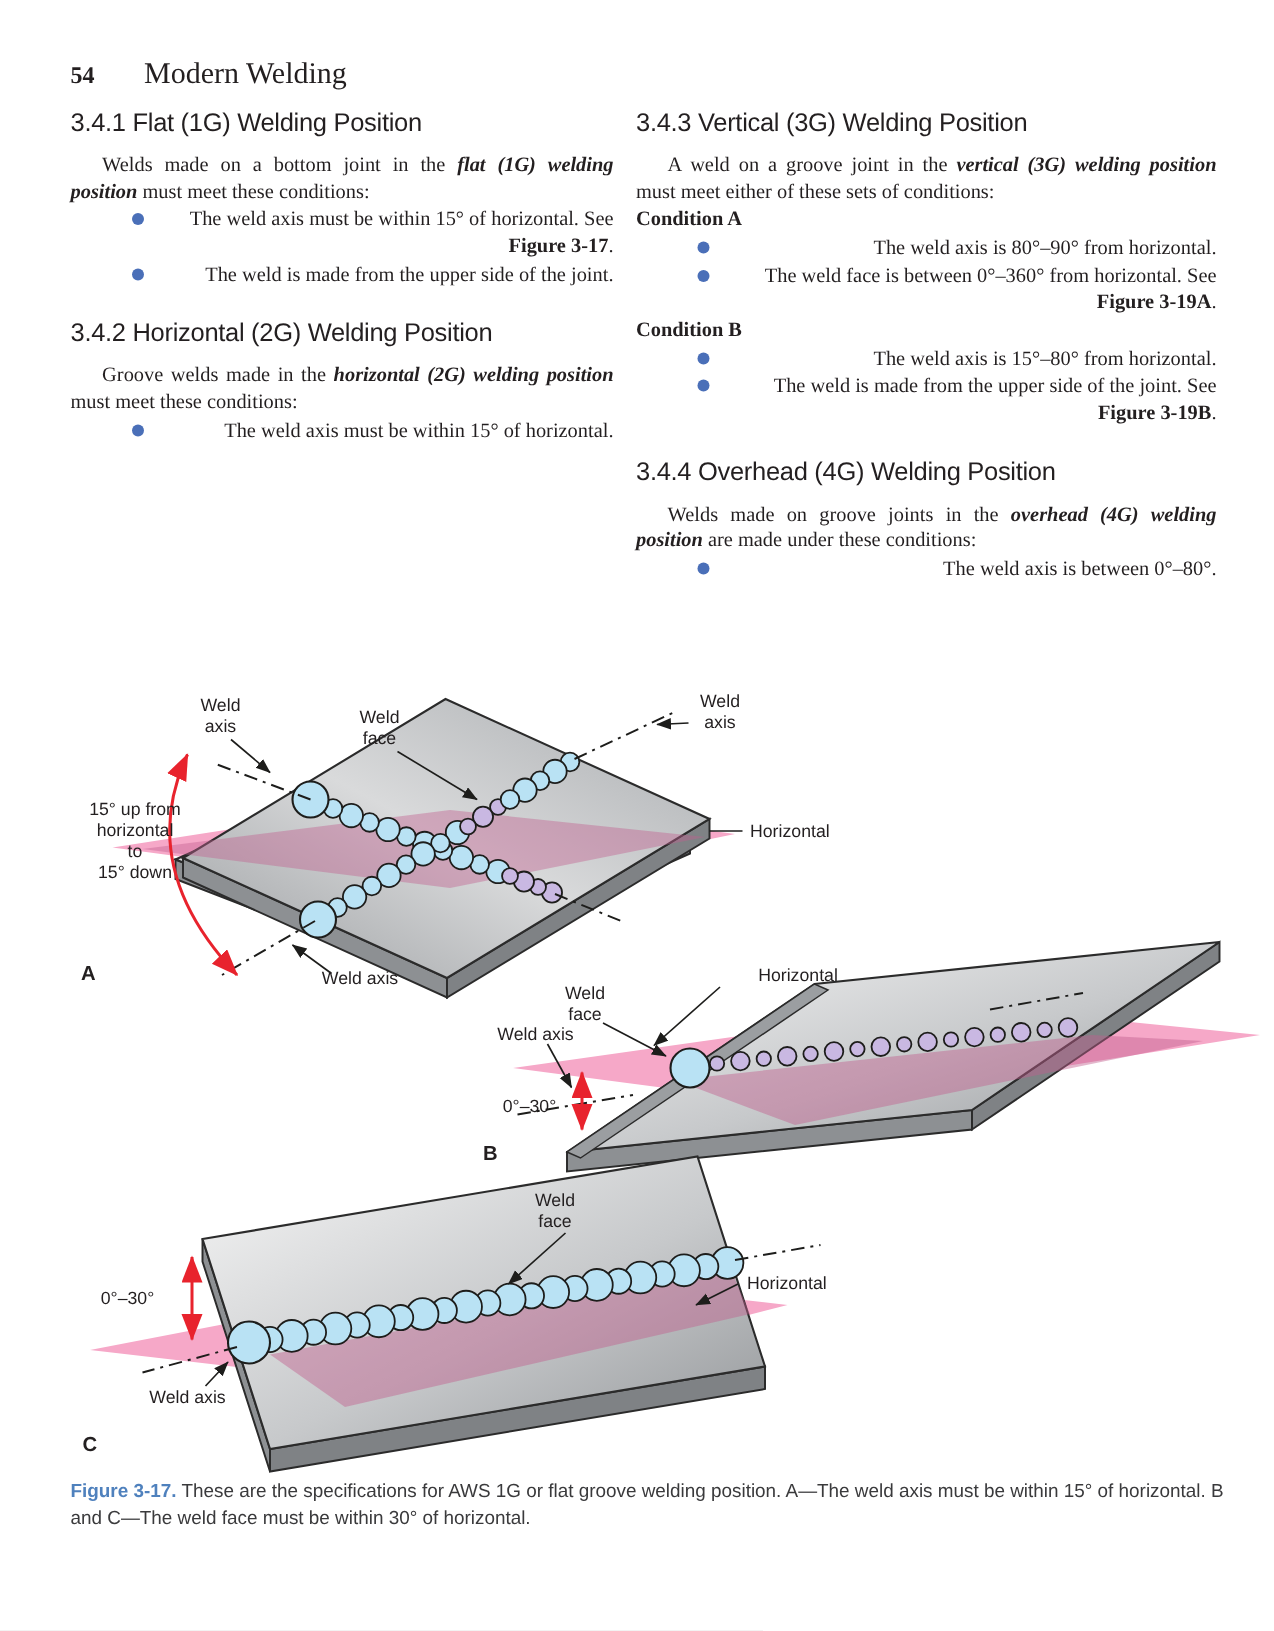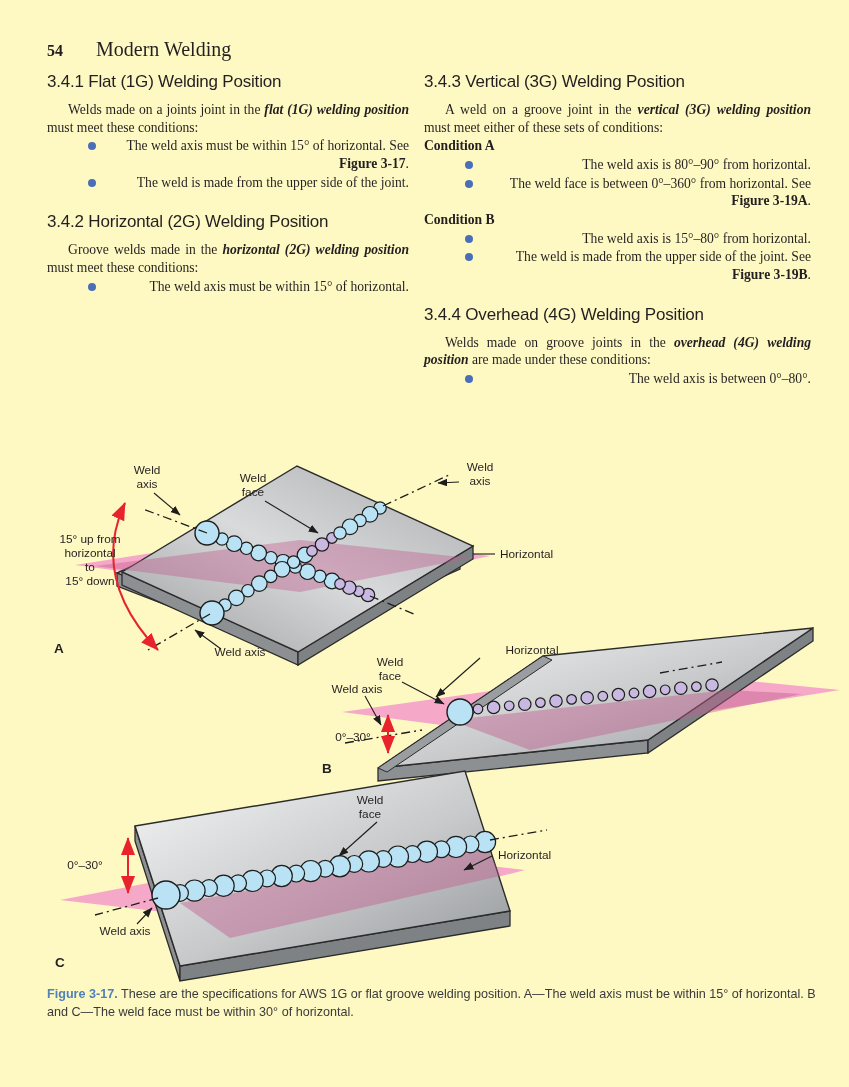--- a/index.html
+++ b/index.html
@@ -1,17 +1,17 @@
 <!DOCTYPE html>
 <html><head>
 <meta charset="utf-8">
 <style>
   html,body{margin:0;padding:0;background:#e9e9e9;}
   .page{
-    position:relative;width:849px;height:1087px;margin:0 auto;background:#fef9c3;
+    position:relative;width:849px;height:1087px;margin:0 auto;background:#ffffff;
     font-family:"Liberation Serif", serif;color:#231f20;overflow:hidden;
   }
   
   .pagehead{position:absolute;top:38px;left:47px;display:flex;align-items:baseline;}
   .pagenum{font-weight:bold;font-size:16px;}
   .booktitle{font-size:20px;margin-left:33px;}
   
   .cols{position:absolute;top:72px;left:47px;width:764px;display:flex;}
   .col{font-size:13.6px;line-height:1.30;}
   .col.left{width:362px;margin-right:15px;}
@@ -50,21 +50,21 @@
   <div class="pagehead">
     <span class="pagenum">54</span>
     <span class="booktitle">Modern Welding</span>
   </div>
 
   <div class="cols">
     <div class="col left">
 
       <div class="sectionblock">
         <h2 class="sec">3.4.1 Flat (1G) Welding Position</h2>
-        <p class="body"><span>Welds made on a joints joint in the </span><span class="bi">flat (1G) welding position</span><span> must meet these conditions:</span></p>
+        <p class="body"><span>Welds made on a bottom joint in the </span><span class="bi">flat (1G) welding position</span><span> must meet these conditions:</span></p>
         <ul class="blts">
           <li><span class="dot"></span><span>The weld axis must be within 15° of horizontal. See </span><span class="b">Figure 3-17</span><span>.</span></li>
           <li><span class="dot"></span><span>The weld is made from the upper side of the joint.</span></li>
         </ul>
       </div>
 
       <div class="sectionblock">
         <h2 class="sec">3.4.2 Horizontal (2G) Welding Position</h2>
         <p class="body"><span>Groove welds made in the </span><span class="bi">horizontal (2G) welding position</span><span> must meet these conditions:</span></p>
         <ul class="blts">

